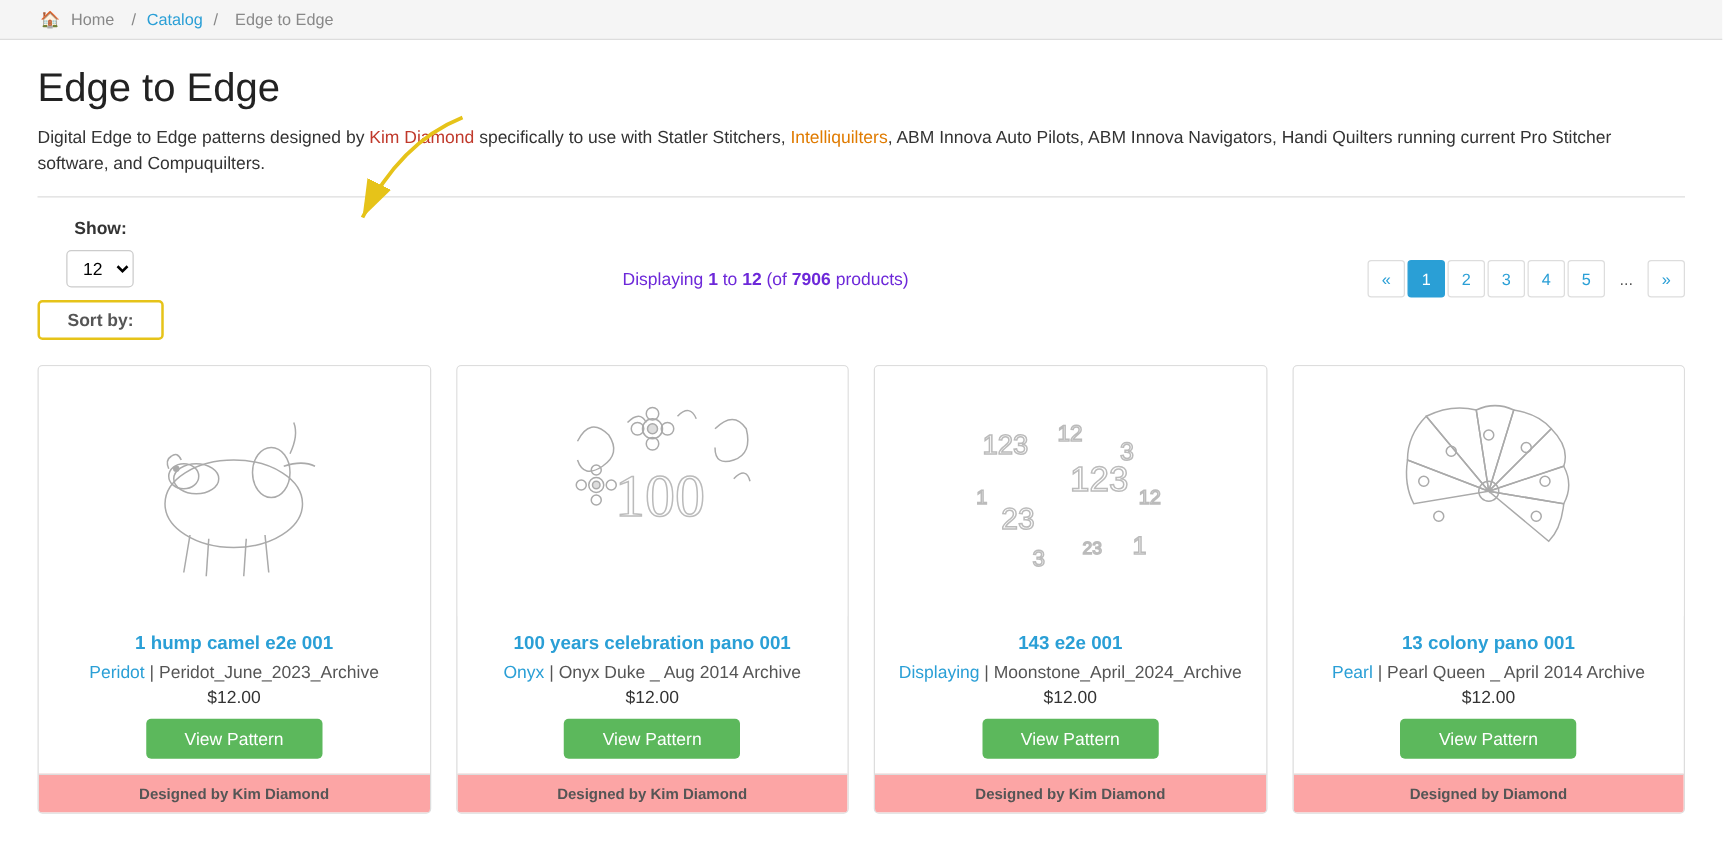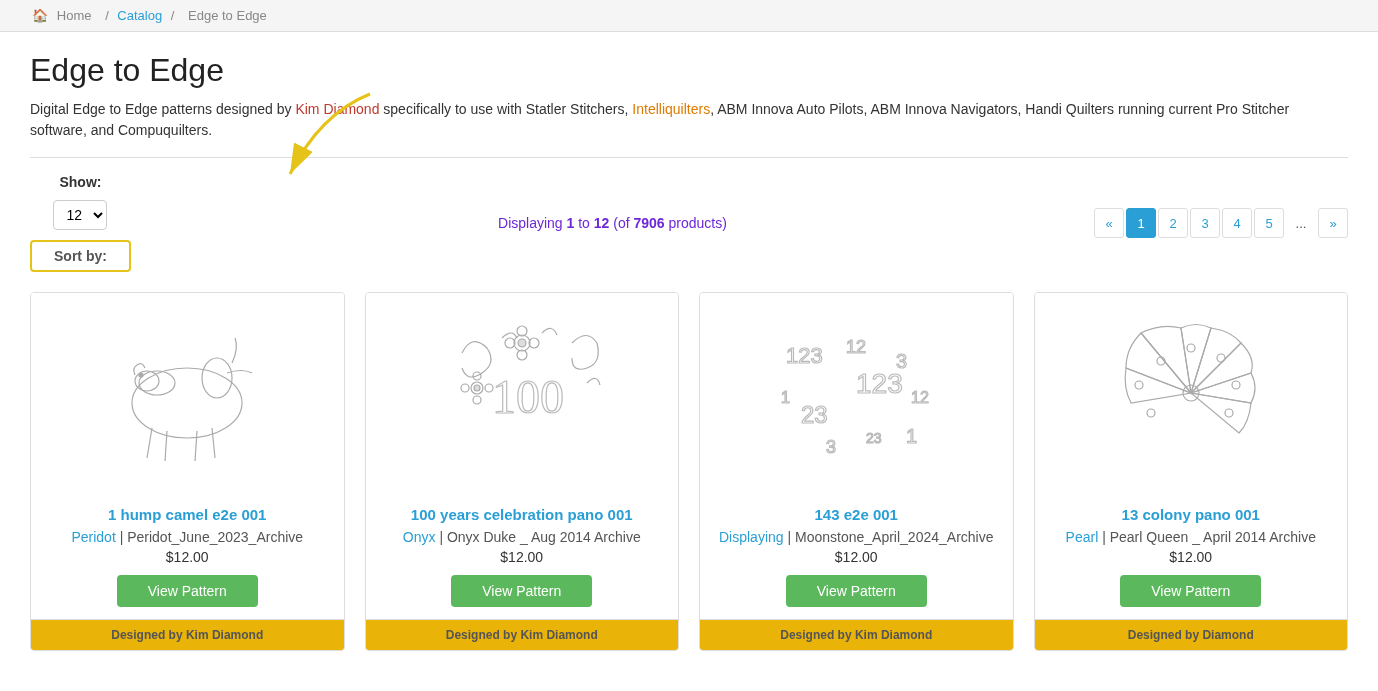--- a/index.html
+++ b/index.html
@@ -158,21 +158,21 @@
       border-radius: 4px;
       padding: 8px 31px;
       font-size: 14px;
       cursor: pointer;
       margin-top: 6px;
       text-decoration: none;
       display: inline-block;
     }
 
     .product-footer {
-      background: #eab308;
+      background: #fca5a5;
       border-top: 1px solid #ddd;
       text-align: center;
       padding: 8px;
       font-size: 12px;
       color: #555;
       font-weight: bold;
     }
 
     
     .toolbar-wrapper {

